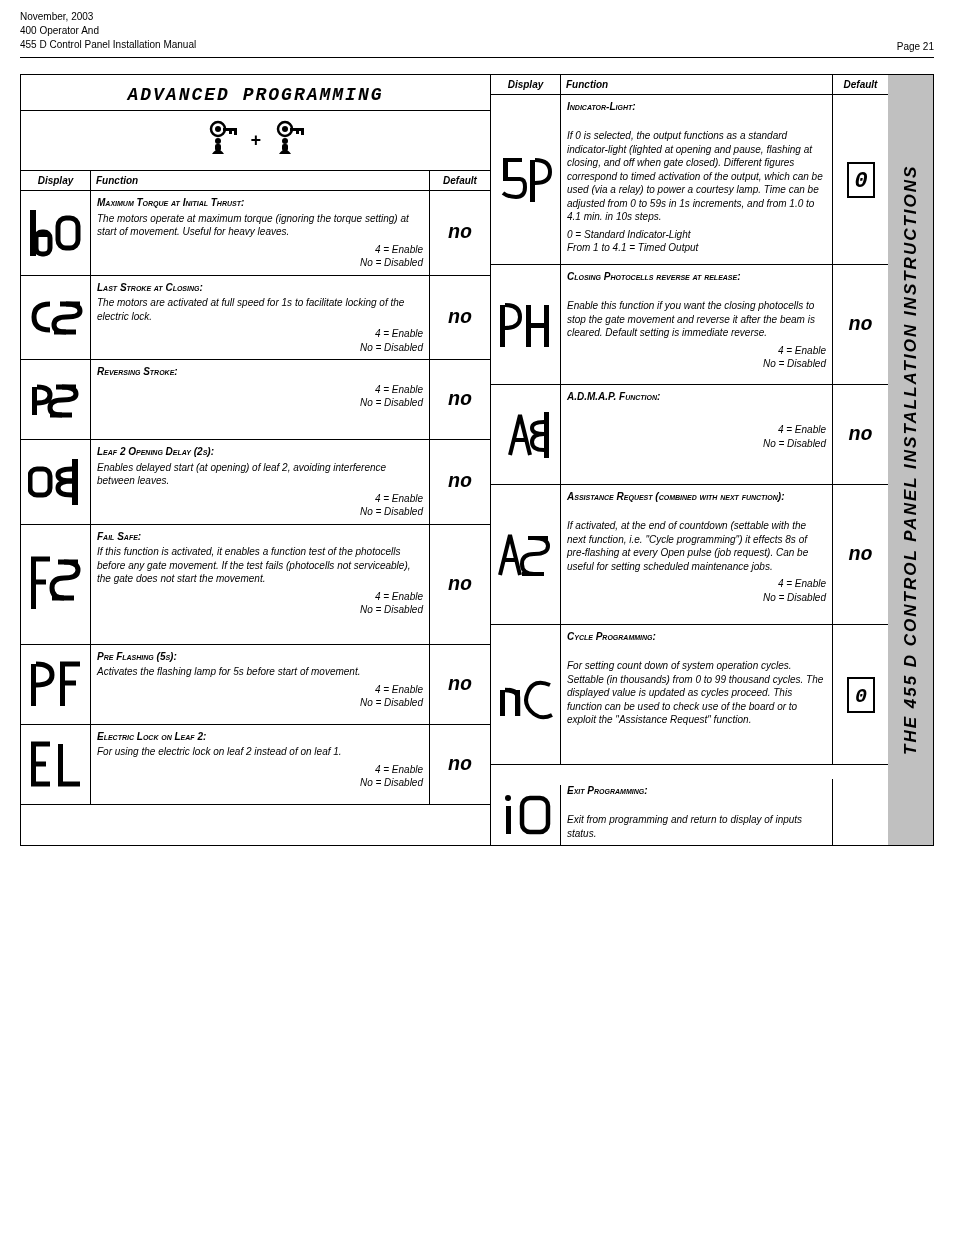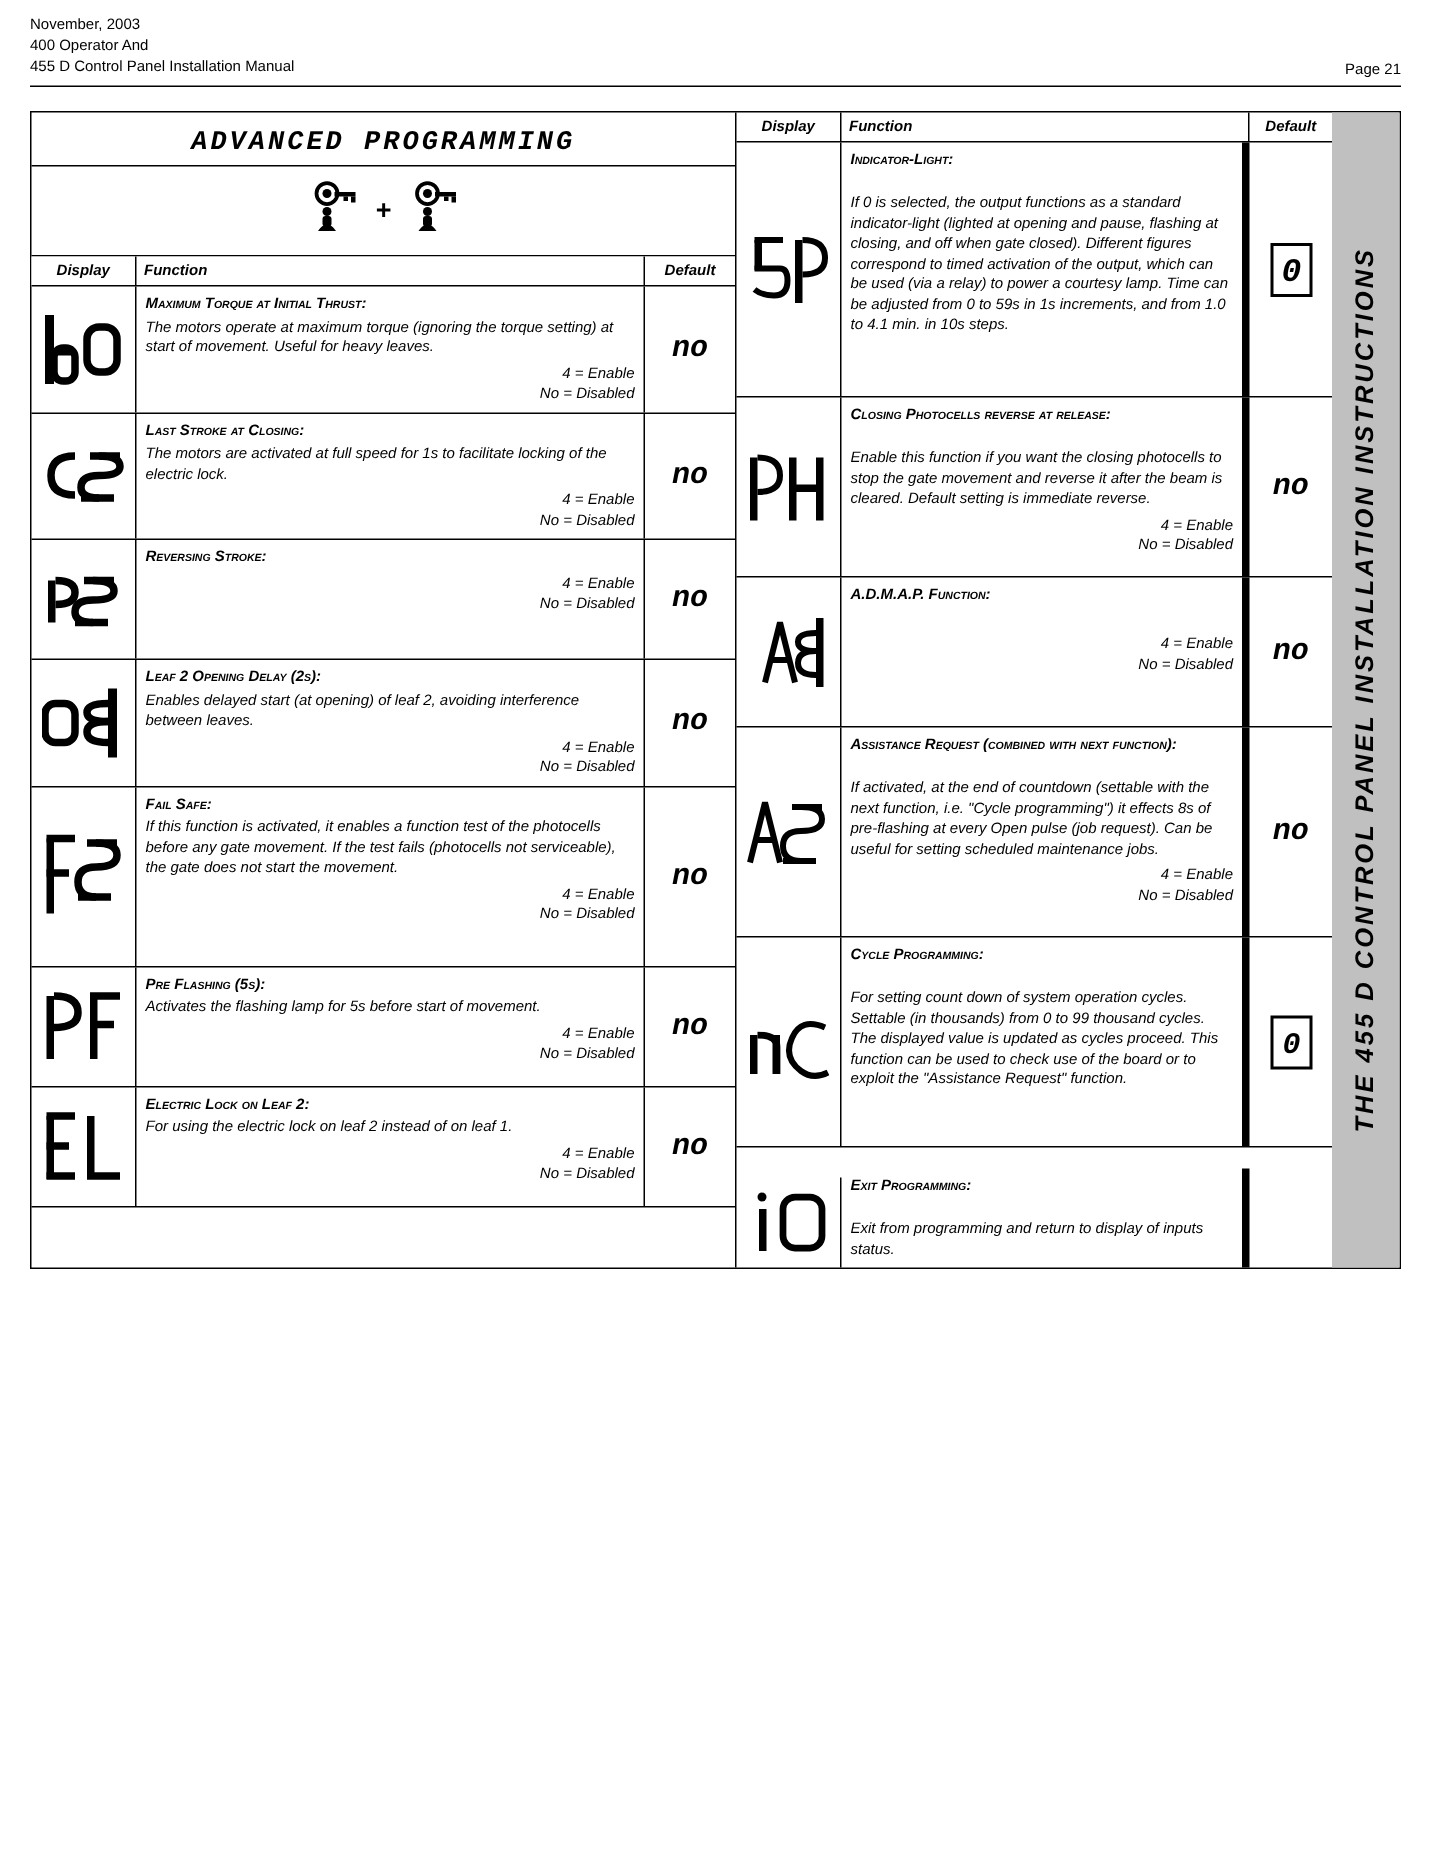--- a/index.html
+++ b/index.html
@@ -232,21 +232,21 @@
       width: 70px;
       display: flex;
       align-items: center;
       justify-content: center;
       border-right: 1px solid #000;
       padding: 5px 3px;
     }
     .right-cell-function {
       flex: 1;
       padding: 5px 6px;
-      border-right: 5px solid #000000;
+      border-right: 1px solid #000000;
       font-size: 10px;
       line-height: 1.35;
     }
     .right-cell-default {
       width: 55px;
       display: flex;
       align-items: center;
       justify-content: center;
       font-size: 20px;
       font-family: 'Courier New', monospace;
@@ -506,20 +506,24 @@
             <line x1="5" y1="24" x2="22" y2="24" stroke="#000" stroke-width="4"></line>
             <path d="M22,24 Q27,24 27,32 Q27,42 18,42 Q10,42 5,38" fill="none" stroke="#000" stroke-width="4"></path>
 
             <rect x="32" y="5" width="5" height="42" fill="#000"></rect>
             <path d="M37,5 Q52,5 52,17 Q52,28 37,28" fill="none" stroke="#000" stroke-width="4"></path>
           </svg>
         </div>
         <div class="right-cell-function">
           <span class="func-title"><span style="font-variant:small-caps;font-weight:bold;">Indicator-Light:</span></span><br>
           <span class="func-body">If 0 is selected, the output functions as a standard indicator-light (lighted at opening and pause, flashing at closing, and off when gate closed). Different figures correspond to timed activation of the output, which can be used (via a relay) to power a courtesy lamp.  Time can be adjusted from 0 to 59s in 1s increments, and from 1.0 to 4.1 min. in 10s steps.</span>
+          <div class="func-enable" style="text-align:left; margin-top:4px;">
+            0 = Standard Indicator-Light<br>
+            From 1 to 4.1 = Timed Output
+          </div>
         </div>
         <div class="right-cell-default">
           <svg width="30" height="38" viewBox="0 0 30 38">
             <rect x="2" y="2" width="26" height="34" fill="none" stroke="#000" stroke-width="2"></rect>
 
             <text x="15" y="26" text-anchor="middle" font-size="22" font-weight="bold" font-family="Courier New">0</text>
           </svg>
         </div>
       </div>
 

